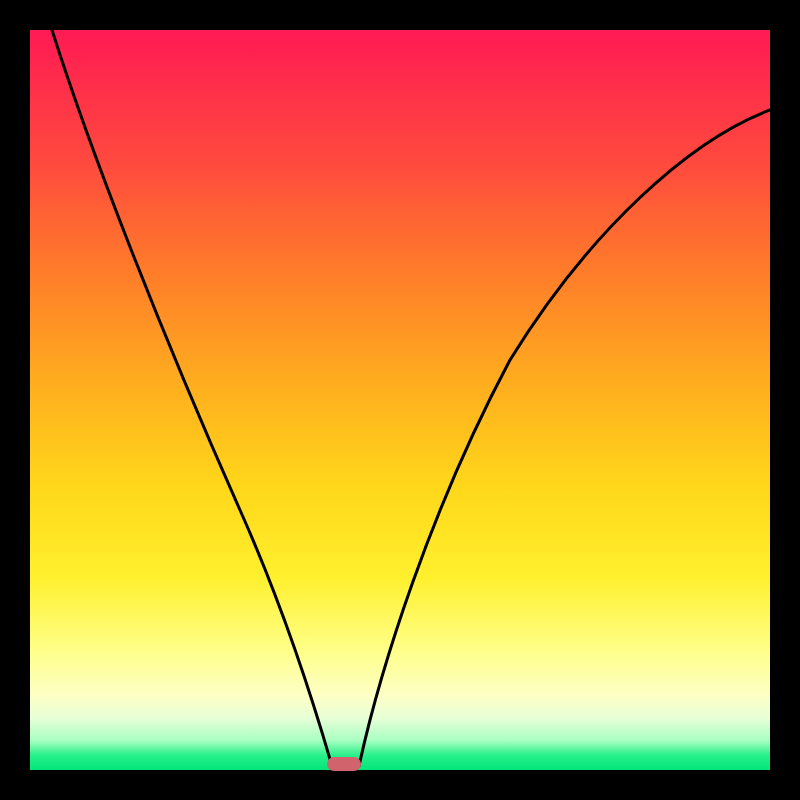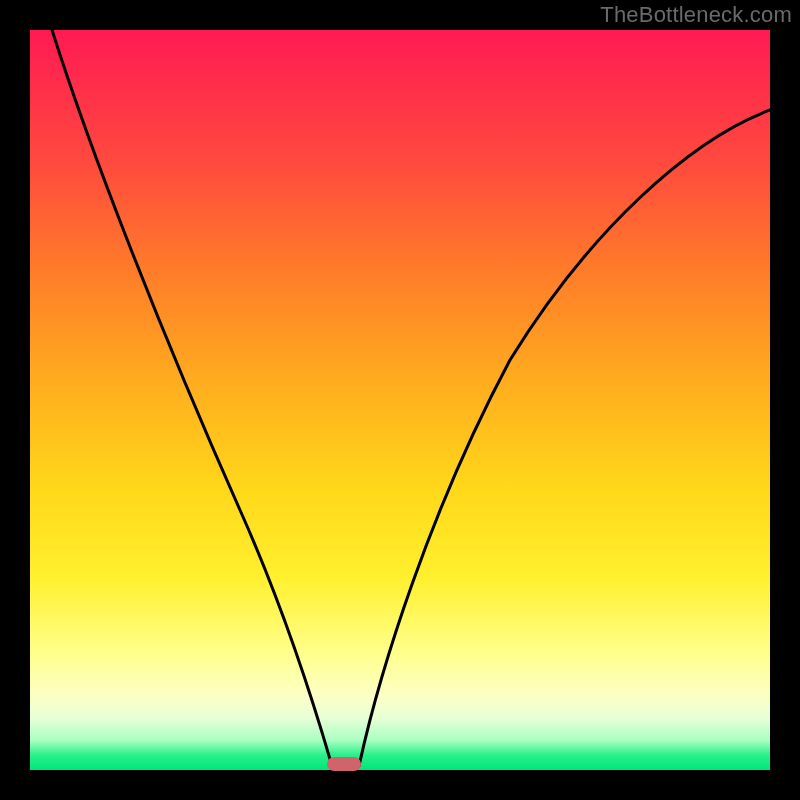--- a/index.html
+++ b/index.html
@@ -63,21 +63,20 @@
     color: #6a6a6a;
     font-size: 22px;
     letter-spacing: 0.2px;
     user-select: none;
   }
 </style>
 </head>
 <body>
 
 <div class="outer">
-  <div class="watermark">TheBottleneck.com</div>
 
   <div class="plot">
     <svg class="curves" viewBox="0 0 740 740" preserveAspectRatio="none">
       <path d="M 22 0
                C 60 120, 130 300, 210 480
                C 250 570, 280 660, 302 736" fill="none" stroke="#000" stroke-width="3" stroke-linecap="round"></path>
       <path d="M 329 736
                C 350 640, 400 480, 480 330
                C 560 200, 660 110, 740 80" fill="none" stroke="#000" stroke-width="3" stroke-linecap="round"></path>
     </svg>

